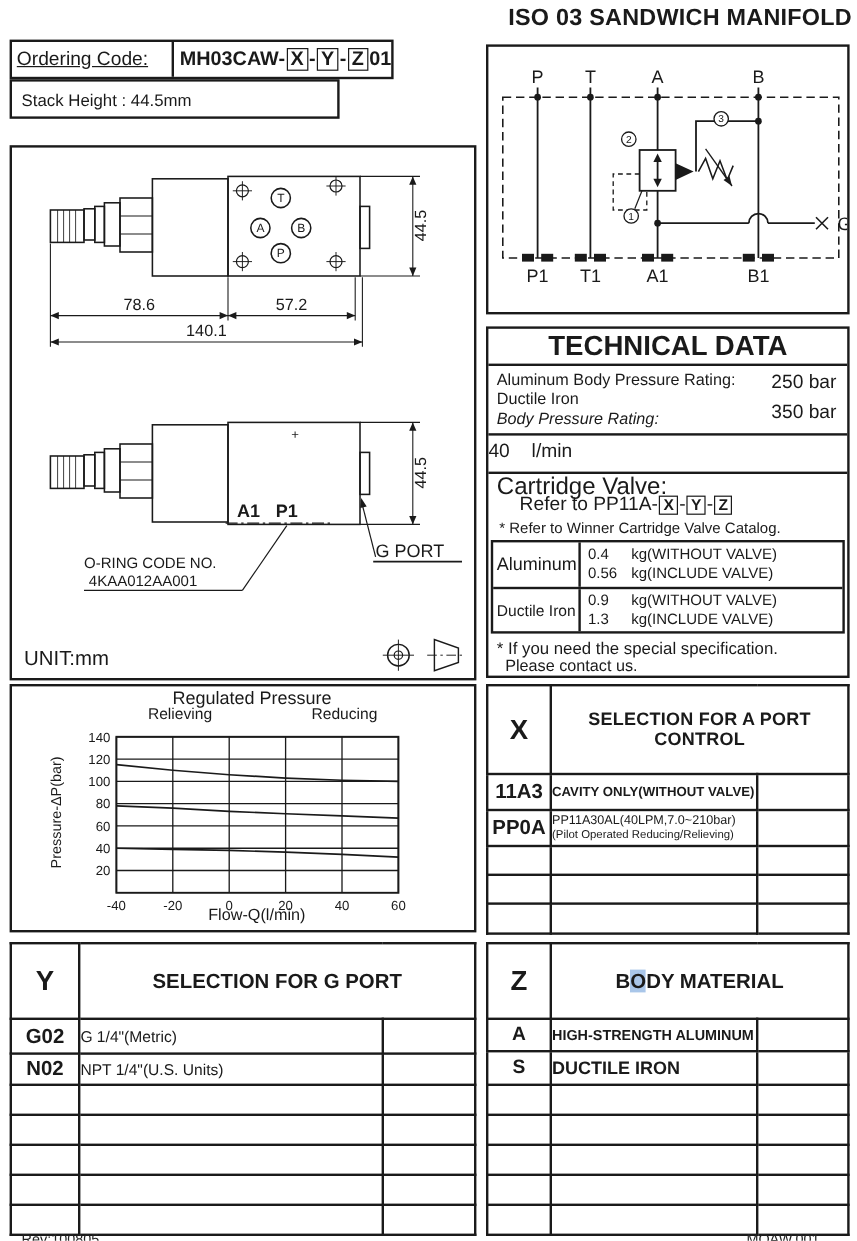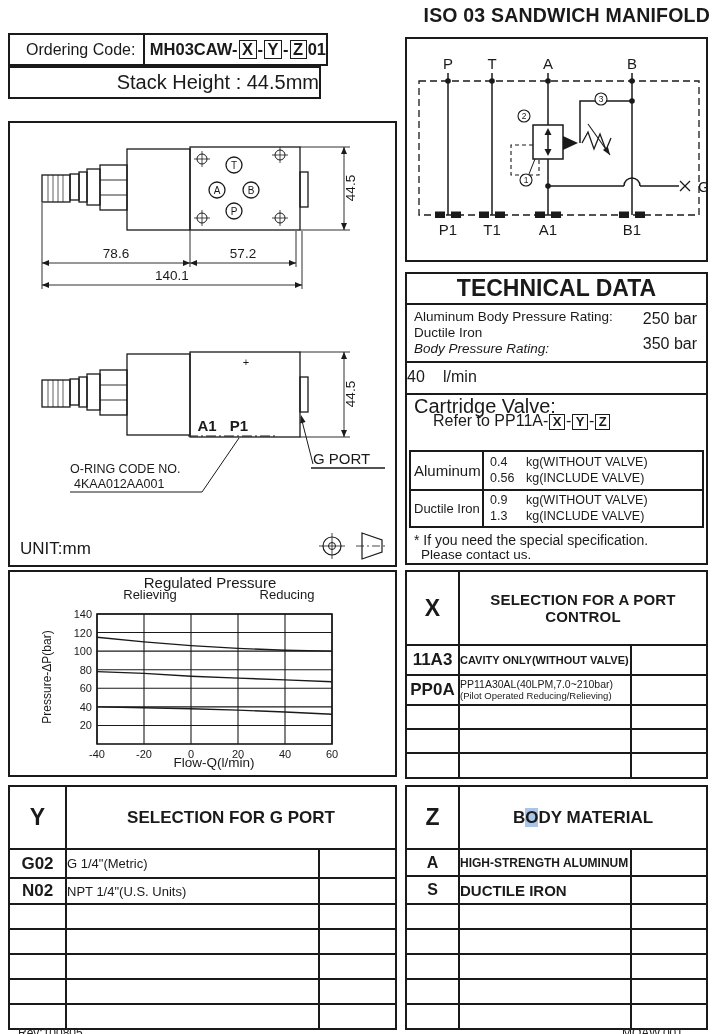--- a/index.html
+++ b/index.html
@@ -8,21 +8,21 @@
     background:#ffffff;color:#1a1a1a;
     font-family:"Liberation Sans", sans-serif;
   }
   .abs{position:absolute;}
   .box{position:absolute;border:2px solid #1a1a1a;box-sizing:border-box;background:#fff;}
   svg{display:block;}
   svg text{font-family:"Liberation Sans", sans-serif;fill:#1a1a1a;}
 
   
   .oc-row{display:flex;align-items:center;height:100%;}
-  .oc-label{width:150px;padding-left:16px;font-size:16px;border-right:2px solid #1a1a1a;height:100%;display:flex;align-items:center;box-sizing:border-box;}
+  .oc-label{width:150px;padding-left:4px;font-size:16px;border-right:2px solid #1a1a1a;height:100%;display:flex;align-items:center;box-sizing:border-box;text-decoration:underline;}
   .oc-code{flex:1;padding-left:5px;font-size:16.5px;font-weight:bold;white-space:nowrap;}
   .blet{display:inline-block;border:1.6px solid #1a1a1a;padding:0 2.5px;margin:0 1px;line-height:1.05;}
 
   
   .t-label{position:absolute;font-size:13.5px;}
   .t-value{position:absolute;font-size:16px;text-align:right;}
 
   .wbox{position:absolute;border:2px solid #1a1a1a;box-sizing:border-box;display:grid;grid-template-rows:1fr 1fr;}
   .wrow{display:grid;grid-template-columns:73px 1fr;}
   .wrow + .wrow{border-top:2px solid #1a1a1a;}
@@ -53,21 +53,21 @@
 <div class="abs" style="left:52px;top:39px;width:9px;height:3px;background:#c23229;"></div>
 
 <div class="abs" style="left:398px;top:4px;width:312px;text-align:right;font-weight:bold;font-size:19.5px;letter-spacing:0.2px;">ISO 03 SANDWICH MANIFOLD</div>
 
 <div class="box" style="left:8px;top:33px;width:320px;height:33px;">
   <div class="oc-row">
     <div class="oc-label">Ordering Code:</div>
     <div class="oc-code"><span>MH03CAW-</span><span class="blet">X</span><span>-</span><span class="blet">Y</span><span>-</span><span class="blet">Z</span><span>01</span></div>
   </div>
 </div>
-<div class="box" style="left:8px;top:66px;width:313px;height:33px;display:flex;align-items:center;padding-left:8px;font-size:20px;justify-content:flex-end;">
+<div class="box" style="left:8px;top:66px;width:275px;height:33px;display:flex;align-items:center;padding-left:8px;font-size:14px;">
   <span>Stack Height : 44.5mm</span>
 </div>
 
 <div class="box" style="left:405px;top:37px;width:303px;height:225px;">
   <svg viewBox="0 0 299 221" width="299" height="221">
     <g stroke="#1a1a1a" stroke-width="1.5" fill="none">
       <rect x="12" y="42" width="280" height="134" stroke-dasharray="7,4" stroke-width="1.3"></rect>
       <line x1="41" y1="34" x2="41" y2="176"></line>
       <line x1="85" y1="34" x2="85" y2="176"></line>
       <line x1="141" y1="34" x2="141" y2="86"></line>
@@ -270,20 +270,21 @@
   </div>
 
   <div class="abs" style="left:0;top:87px;width:299px;height:32px;border-bottom:2px solid #1a1a1a;display:flex;align-items:center;">
     <span style="font-size:16px;">40</span>
     <span style="font-size:16px;width:52px;text-align:right;padding-right:9px;">l/min</span>
   </div>
 
   <div class="abs" style="left:0;top:119px;width:299px;height:57px;">
     <div style="position:absolute;left:7px;top:2px;font-size:20px;">Cartridge Valve:</div>
     <div style="position:absolute;left:26px;top:19px;font-size:16px;"><span>Refer to PP11A-</span><span class="blet" style="font-size:13px;font-weight:bold;">X</span><span>-</span><span class="blet" style="font-size:13px;font-weight:bold;">Y</span><span>-</span><span class="blet" style="font-size:13px;font-weight:bold;">Z</span></div>
+    <div style="position:absolute;left:9px;top:40px;font-size:12.5px;">* Refer to Winner Cartridge Valve Catalog.</div>
   </div>
 
   <div class="wbox" style="left:2px;top:176px;width:295px;height:78px;">
     <div class="wrow">
       <div class="wmat" style="font-size:15px;">Aluminum</div>
       <div class="wvals">
         <span>0.4</span>
           <span>kg(WITHOUT VALVE)</span>
         <span>0.56</span>
           <span>kg(INCLUDE VALVE)</span>

